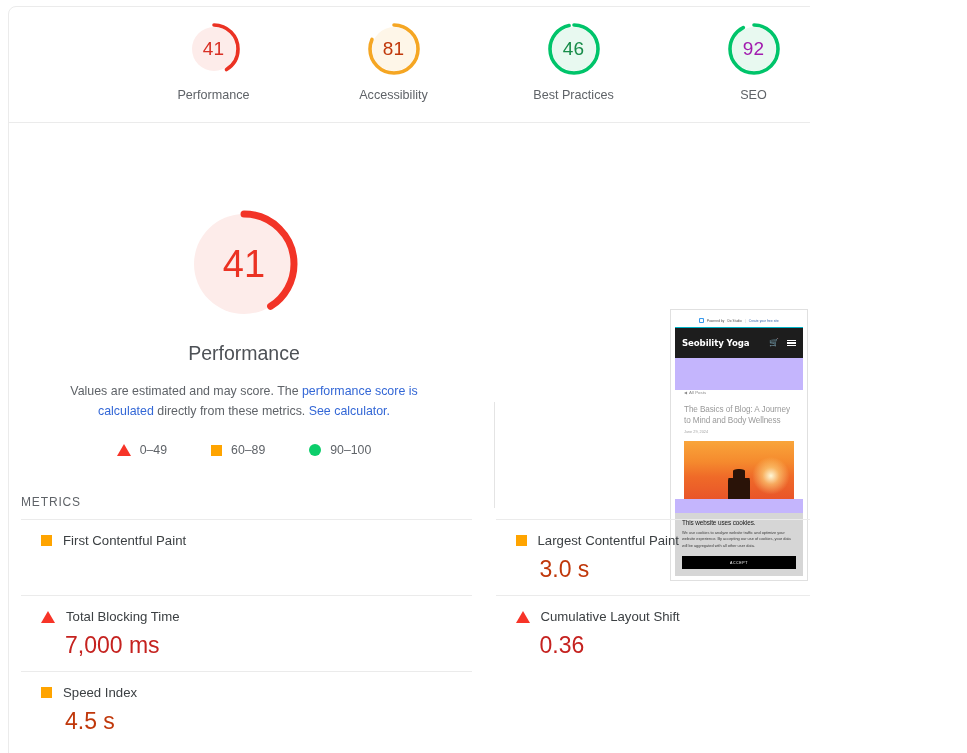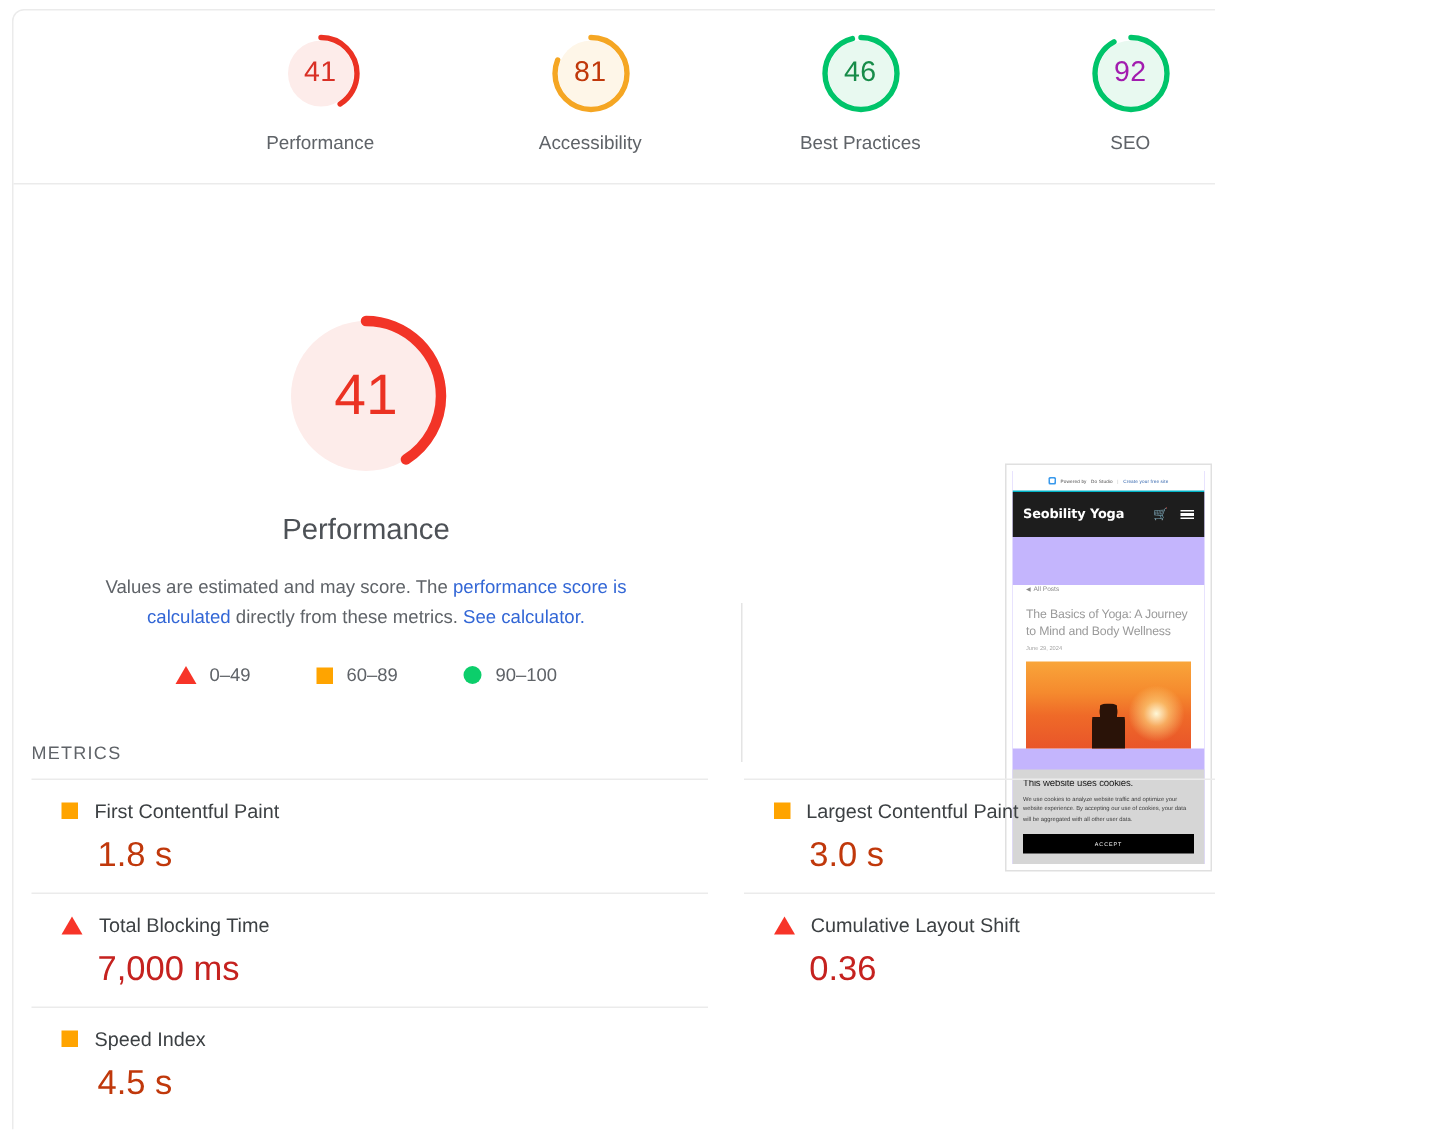--- a/index.html
+++ b/index.html
@@ -460,21 +460,21 @@
                   <span></span>
               </span>
             </span>
           </div>
 
           <div class="page-body">
             <div class="all-posts">
               <span class="caret">◀</span>
               <span>All Posts</span>
             </div>
-            <div class="art-title">The Basics of Yoga: A Journey to Mind and Body Wellness</div>
+            <div class="art-title">The Basics of Blog: A Journey to Mind and Body Wellness</div>
             <div class="art-date">June 29, 2024</div>
             <div class="art-image"></div>
           </div>
 
           <div class="cookie-box">
             <div class="cookie-title">This website uses cookies.</div>
             <div class="cookie-text">We use cookies to analyze website traffic and optimize your website experience. By accepting our use of cookies, your data will be aggregated with all other user data.</div>
             <div class="cookie-btn">ACCEPT</div>
           </div>
 
@@ -486,21 +486,20 @@
       <div class="metrics-head">
         <span class="metrics-title">METRICS</span>
         <span class="expand-view">Expand view</span>
       </div>
       <div class="metrics-grid" id="metrics-grid">
           <div class="metric-item">
             <div class="metric-head">
               <span class="metric-icon ic-square"></span>
               <span class="metric-label">First Contentful Paint</span>
             </div>
-            <div class="metric-value val-orange">1.8 s</div>
           </div>
           <div class="metric-item">
             <div class="metric-head">
               <span class="metric-icon ic-square"></span>
               <span class="metric-label">Largest Contentful Paint</span>
             </div>
             <div class="metric-value val-orange">3.0 s</div>
           </div>
           <div class="metric-item">
             <div class="metric-head">

